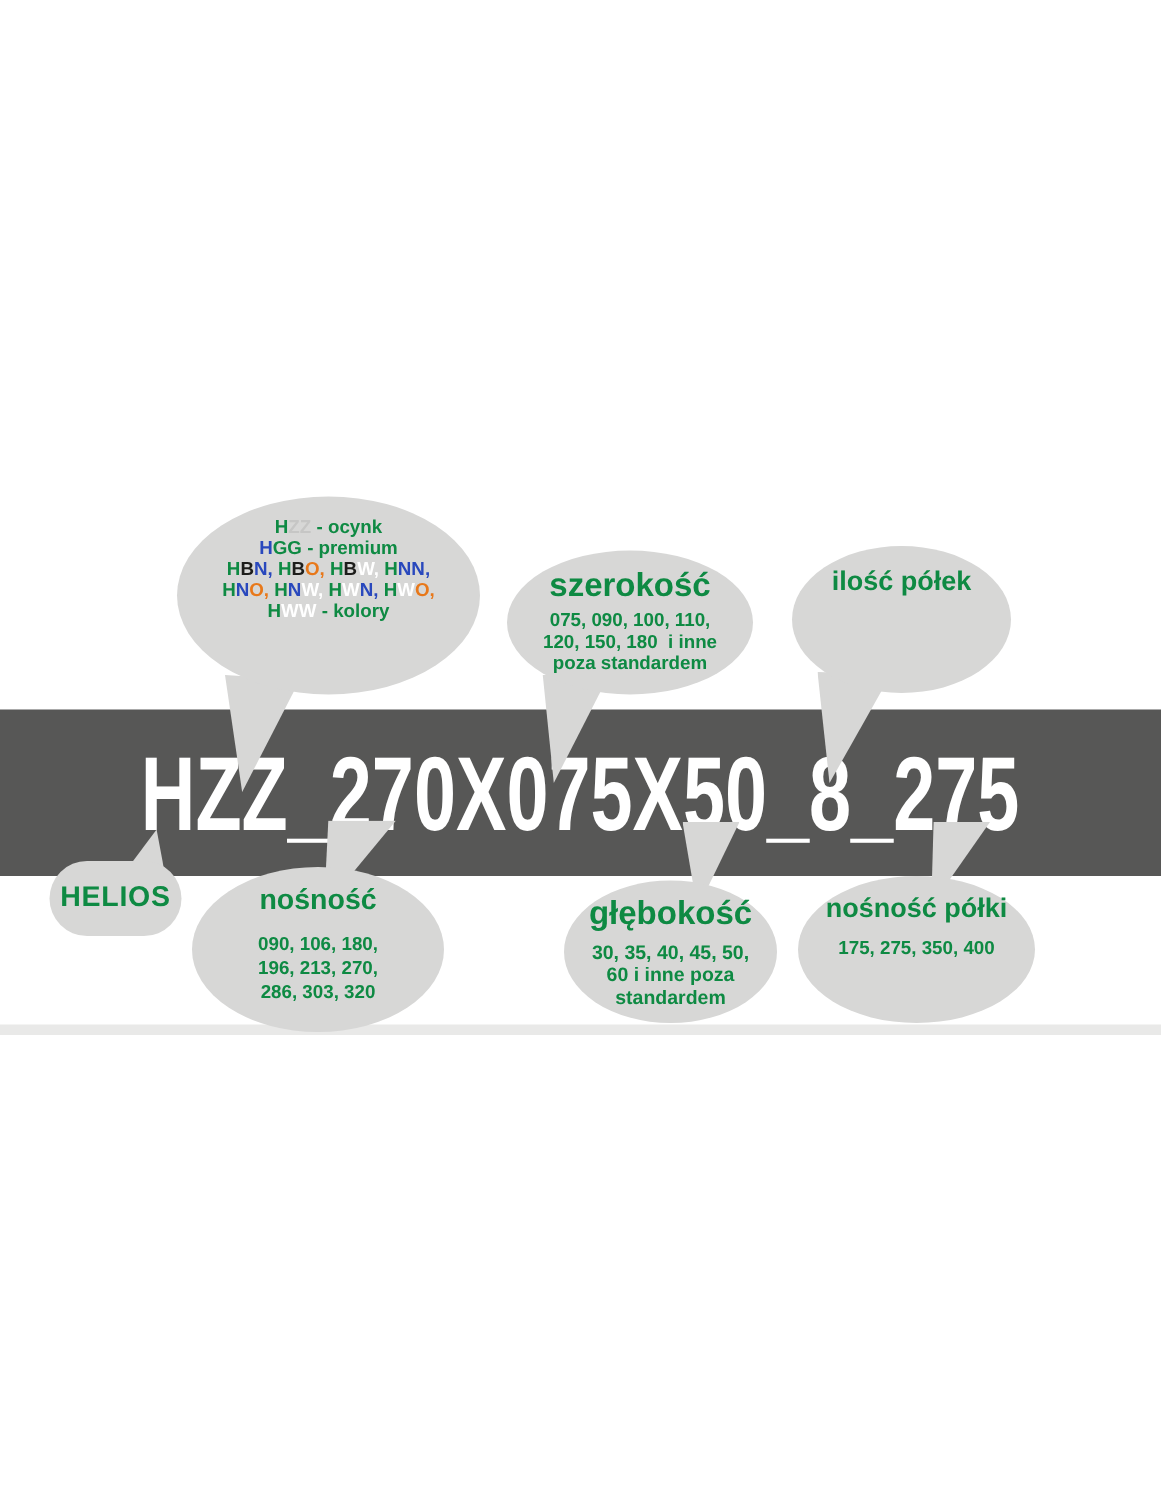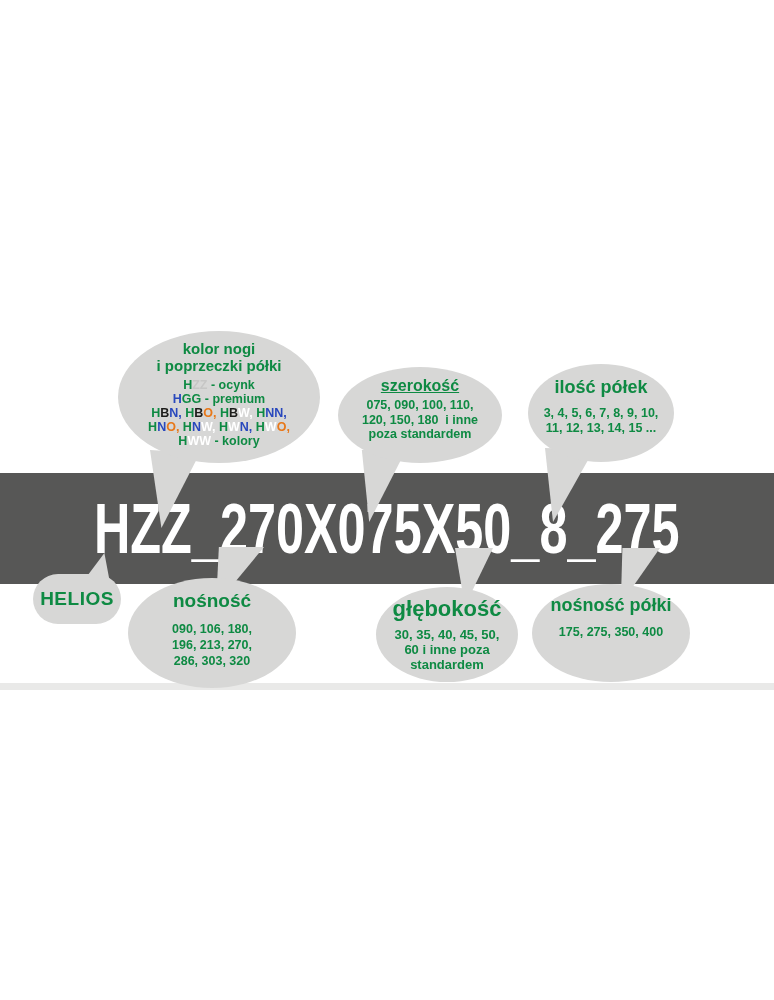--- a/index.html
+++ b/index.html
@@ -24,21 +24,21 @@
   .bubble{position:absolute;background:#d7d7d6;z-index:3;display:flex;flex-direction:column;
           align-items:center;box-sizing:border-box;text-align:center;}
   .title{color:#0e8a43;font-weight:bold;}
   .values{color:#0e8a43;font-weight:bold;white-space:pre;}
 
   .b-kolor{left:118px;top:331px;width:202px;height:132px;border-radius:50%;padding-top:9px;}
   .b-kolor .title{font-size:15px;line-height:17px;}
   .b-kolor .codes{margin-top:4px;font-size:12.5px;line-height:14px;font-weight:bold;white-space:pre;}
 
   .b-szer{left:338px;top:367px;width:164px;height:96px;border-radius:50%;padding-top:10px;}
-  .b-szer .title{font-size:16px;text-decoration:underline;}
+  .b-szer .title{font-size:22px;}
   .b-szer .values{margin-top:3px;font-size:12.5px;line-height:14.5px;}
 
   .b-ilosc{left:528px;top:364px;width:146px;height:98px;border-radius:50%;padding-top:13px;}
   .b-ilosc .title{font-size:18px;}
   .b-ilosc .values{margin-top:8px;font-size:12.5px;line-height:15px;}
 
   .b-helios{left:33px;top:574px;width:88px;height:50px;border-radius:26px;justify-content:center;}
   .b-helios .title{font-size:19px;letter-spacing:.5px;text-align:right;}
 
   .b-wys{left:128px;top:578px;width:168px;height:110px;border-radius:50%;padding-top:12px;}
@@ -85,35 +85,30 @@
 
   <div class="tail t-kolor"></div>
   <div class="tail t-szer"></div>
   <div class="tail t-ilosc"></div>
   <div class="tail t-helios"></div>
   <div class="tail t-wys"></div>
   <div class="tail t-gleb"></div>
   <div class="tail t-nos"></div>
 
   <div class="bubble b-kolor">
-    <div class="title">
-      <div>kolor nogi</div>
-      <div>i poprzeczki półki</div>
-    </div>
     <div class="codes"><div><span class="c-green">H</span><span class="c-zinc">ZZ</span><span class="c-green"> - ocynk</span></div><div><span class="c-blue">H</span><span class="c-green">GG</span><span class="c-green"> - premium</span></div><div><span class="c-green">H</span><span class="c-black">B</span><span class="c-blue">N,</span><span class="c-green"> </span><span class="c-green">H</span><span class="c-black">B</span><span class="c-orange">O,</span><span class="c-green"> </span><span class="c-green">H</span><span class="c-black">B</span><span class="c-white">W,</span><span class="c-green"> </span><span class="c-green">H</span><span class="c-blue">NN,</span></div><div><span class="c-green">H</span><span class="c-blue">N</span><span class="c-orange">O,</span><span class="c-green"> </span><span class="c-green">H</span><span class="c-blue">N</span><span class="c-white">W,</span><span class="c-green"> </span><span class="c-green">H</span><span class="c-white">W</span><span class="c-blue">N,</span><span class="c-green"> </span><span class="c-green">H</span><span class="c-white">W</span><span class="c-orange">O,</span></div><div><span class="c-green">H</span><span class="c-white">WW</span><span class="c-green"> - kolory</span></div></div>
   </div>
 
   <div class="bubble b-szer">
     <div class="title">szerokość</div>
     <div class="values"><div>075, 090, 100, 110,</div><div>120, 150, 180  i inne</div><div>poza standardem</div></div>
   </div>
 
   <div class="bubble b-ilosc">
     <div class="title">ilość półek</div>
-    <div class="values"><div>3, 4, 5, 6, 7, 8, 9, 10,</div><div>11, 12, 13, 14, 15 ...</div></div>
   </div>
 
   <div class="bubble b-helios">
     <div class="title">HELIOS</div>
   </div>
 
   <div class="bubble b-wys">
     <div class="title">nośność</div>
     <div class="values"><div>090, 106, 180,</div><div>196, 213, 270,</div><div>286, 303, 320</div></div>
   </div>

